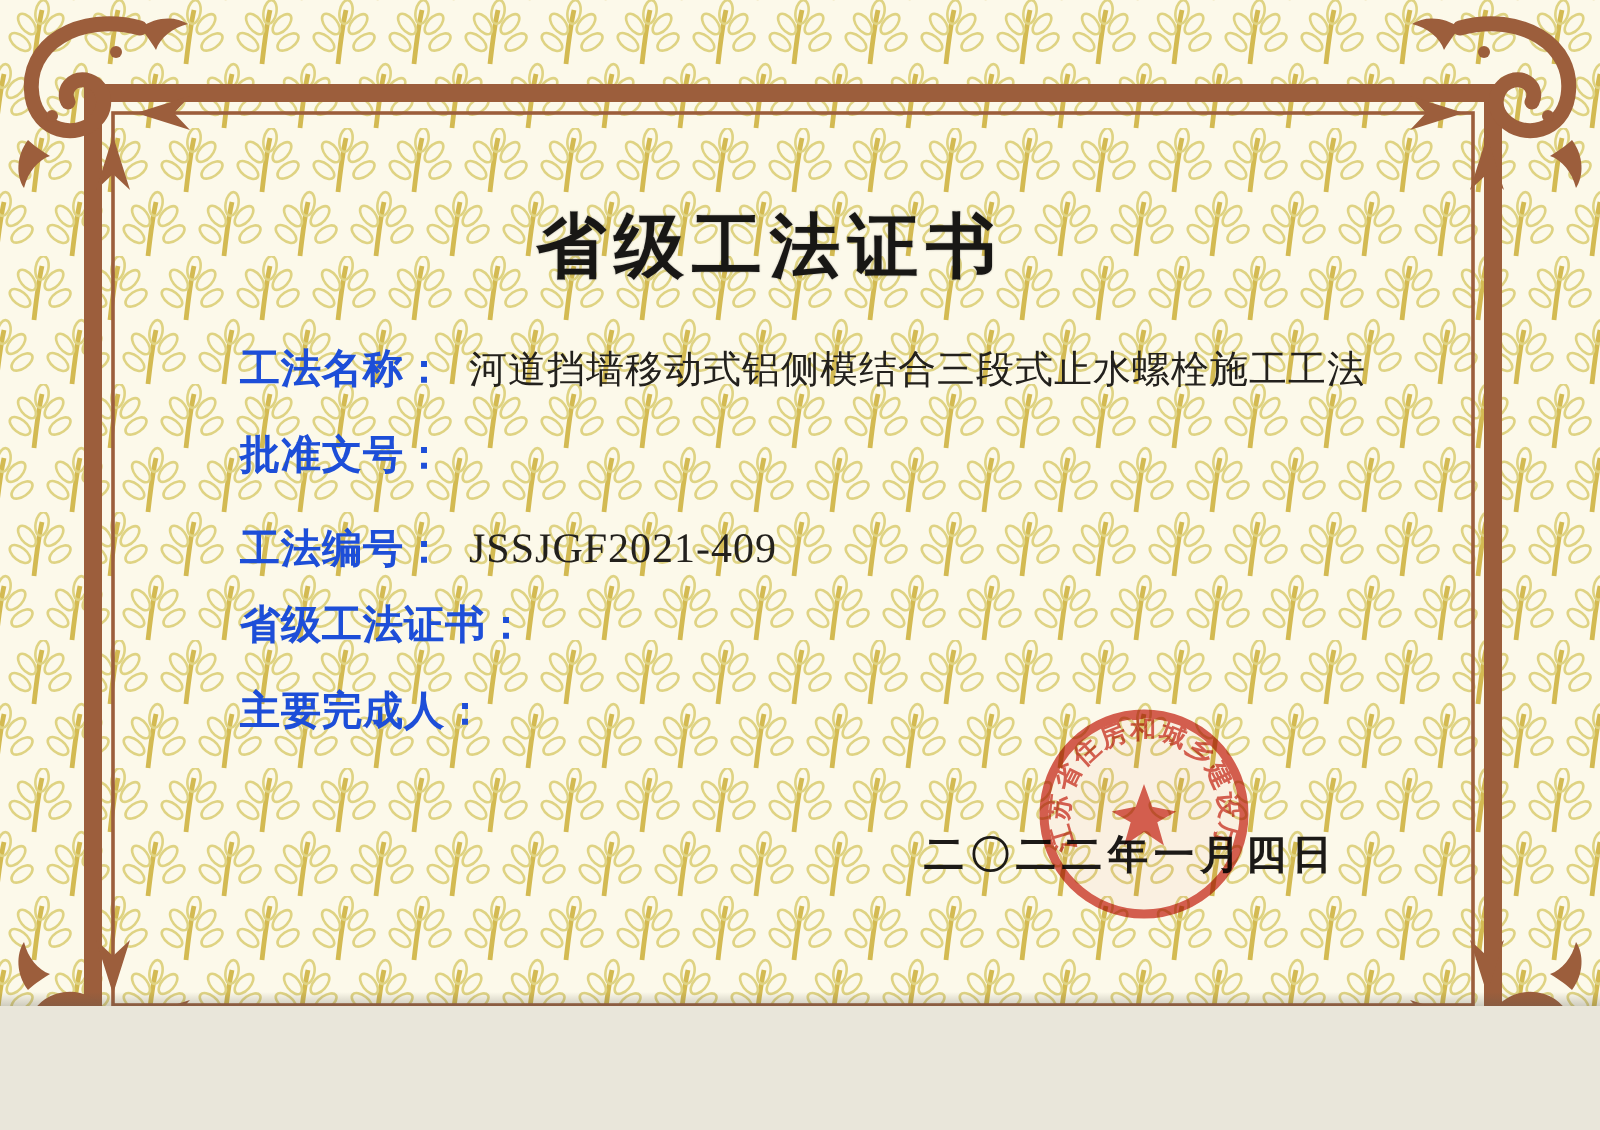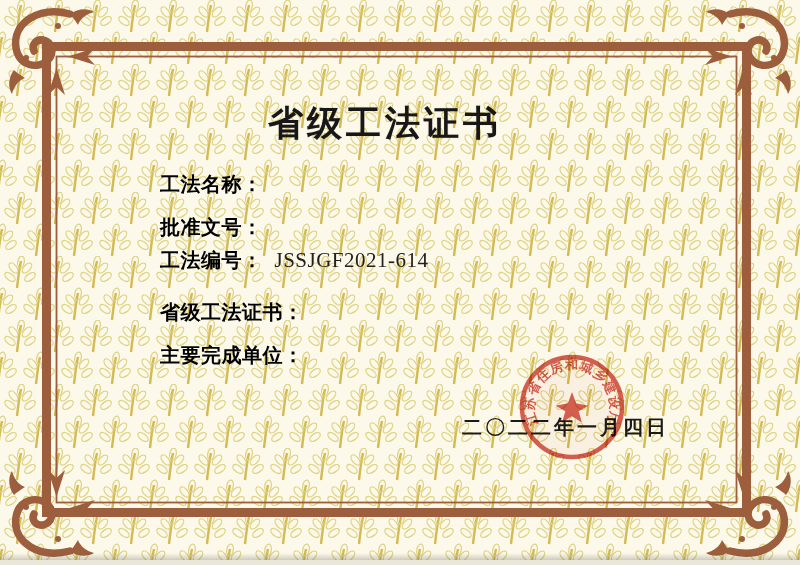--- a/index.html
+++ b/index.html
@@ -3,21 +3,21 @@
 <meta charset="utf-8">
 <style>
   html, body {
     margin: 0;
     padding: 0;
     background: #e9e6da;
   }
   .page {
     position: relative;
     width: 800px;
-    height: 560px;
+    height: 503px;
     overflow: hidden;
     background: #fcf9ea;
     font-family: "Liberation Serif", "DejaVu Serif", serif;
   }
   .bg-pattern, .frame-svg {
     position: absolute;
     left: 0;
     top: 0;
     pointer-events: none;
   }
@@ -44,37 +44,36 @@
     left: 120px;
     display: flex;
     align-items: baseline;
     gap: 12px;
     white-space: nowrap;
   }
   .field-label {
     font-size: 20px;
     font-weight: 700;
     letter-spacing: 0.5px;
-    color: #000000;
-    margin-left: 40px;
+    color: #1d4ed8;
   }
   .field-value {
     font-size: 19px;
     letter-spacing: 0.5px;
     color: #23211d;
     font-weight: 500;
   }
   .field-value.latin {
     font-size: 21px;
     letter-spacing: 0.5px;
     font-family: "Liberation Serif", "DejaVu Serif", serif;
   }
   .row-1 { top: 171px; }
   .row-2 { top: 214px; }
-  .row-3 { top: 247px; justify-content: space-between; }
+  .row-3 { top: 261px; justify-content: space-between; }
   .row-4 { top: 299px; }
   .row-5 { top: 342px; }
   .issue-date {
     position: absolute;
     top: 414px;
     left: 462px;
     font-size: 20px;
     font-weight: 600;
     letter-spacing: 3px;
     color: #1c1a17;
@@ -154,37 +153,38 @@
     <use href="#corner-orn" transform="translate(0,565) scale(1,-1)"></use>
     <use href="#corner-orn" transform="translate(800,565) scale(-1,-1)"></use>
   </svg>
 
   <div class="content">
 
     <h1 class="cert-title">省级工法证书</h1>
 
     <div class="field-row row-1">
       <span class="field-label">工法名称：</span>
+      <span class="field-value">河道挡墙移动式铝侧模结合三段式止水螺栓施工工法</span>
     </div>
 
     <div class="field-row row-2">
       <span class="field-label">批准文号：</span>
     </div>
 
     <div class="field-row row-3">
       <span class="field-label">工法编号：</span>
-      <span class="field-value latin">JSSJGF2021-614</span>
+      <span class="field-value latin">JSSJGF2021-409</span>
     </div>
 
     <div class="field-row row-4">
       <span class="field-label">省级工法证书：</span>
     </div>
 
     <div class="field-row row-5">
-      <span class="field-label">主要完成单位：</span>
+      <span class="field-label">主要完成人：</span>
     </div>
 
     <div class="issue-date">二〇二二年一月四日</div>
 
     <svg class="seal" viewBox="-60 -60 120 120" aria-hidden="true">
       <circle cx="0" cy="0" r="50" fill="rgba(207,68,55,0.05)" stroke="#cf4437" stroke-width="4.5"></circle>
       <path id="sealArc" d="M -34.44,16.06 A 38,38 0 1 1 34.44,16.06" fill="none"></path>
       <text font-size="13" fill="#cf4437" letter-spacing="1">
         <textPath href="#sealArc" startOffset="50%" text-anchor="middle">江苏省住房和城乡建设厅</textPath>
       </text>

